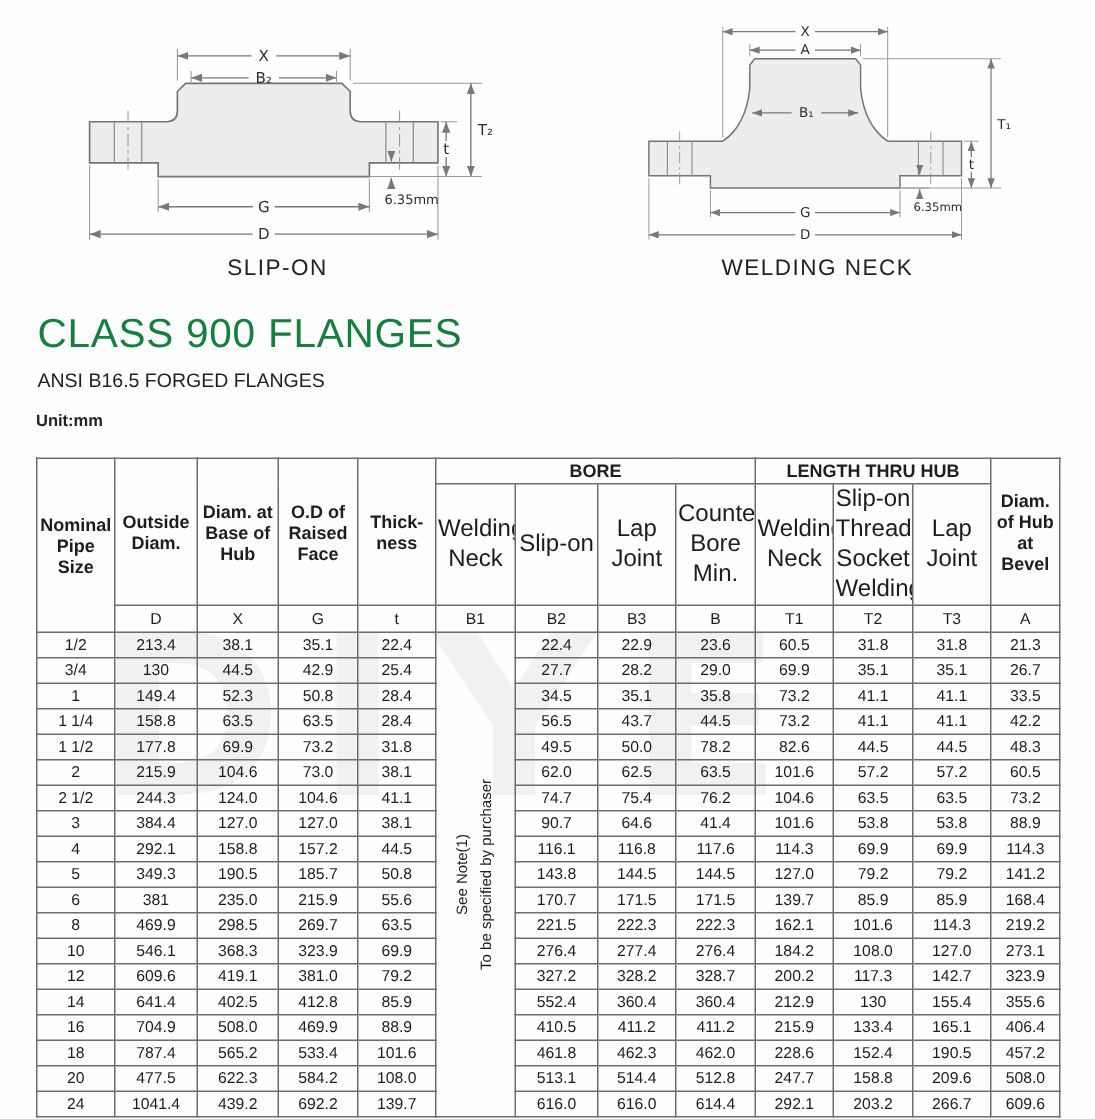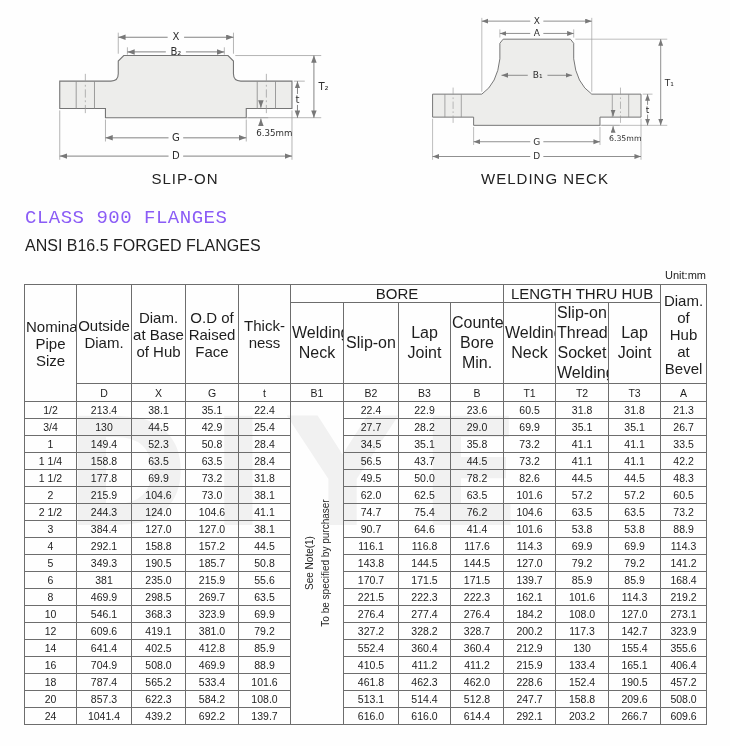--- a/index.html
+++ b/index.html
@@ -13,34 +13,34 @@
   .dim-line{stroke:#787878;stroke-width:1;fill:none;}
   .ext-line{stroke:#9a9a9a;stroke-width:0.8;fill:none;}
   .center-line{stroke:#9a9a9a;stroke-width:0.8;fill:none;stroke-dasharray:9 3 2 3;}
   .hole-line{stroke:#8a8a8a;stroke-width:0.9;fill:none;}
   .body-shape{fill:#ededeb;stroke:#757575;stroke-width:1.2;}
   .dim-text{fill:#2e2e2e;font-size:11px;font-family:"DejaVu Sans",sans-serif;}
   .dim-text-sm{fill:#2e2e2e;font-size:9.5px;font-family:"DejaVu Sans",sans-serif;}
   .arrowhead{fill:#787878;}
   
   .title-block{margin:20px 0 0 25px;}
-  .page-title{font-size:19px;font-weight:400;letter-spacing:0.5px;color:#8b5cf6;margin:0;font-family:Liberation Mono, monospace;}
-  .page-subtitle{font-size:16px;color:#1f1f1f;margin-top:8px;}
+  .page-title{font-size:27px;font-weight:400;letter-spacing:0.5px;color:#15803d;margin:0;}
+  .page-subtitle{font-size:13px;color:#1f1f1f;margin-top:8px;}
   
   .table-zone{position:relative;margin:14px 24px 0 24px;}
-  .unit-note{text-align:right;font-size:11px;color:#222;margin-bottom:3px;}
+  .unit-note{text-align:left;font-size:11px;color:#222;margin-bottom:18px;font-weight:bold;}
   .watermark{position:absolute;top:85px;left:40px;font-size:150px;font-weight:bold;
              letter-spacing:22px;color:rgba(70,70,70,0.07);z-index:0;pointer-events:none;
              font-family:"DejaVu Sans",sans-serif;margin-top:32px;}
   table.flange{position:relative;z-index:1;border-collapse:collapse;table-layout:fixed;
                width:682px;font-size:10.5px;}
   table.flange th,table.flange td{border:1px solid #6d6d6d;text-align:center;
                vertical-align:middle;padding:0 1px;font-weight:normal;color:#1d1d1d;
                background:transparent;overflow:hidden;}
-  tr.grp-row th{height:16px;font-size:15px;}
+  tr.grp-row th{height:16px;font-size:12px;font-weight:bold;}
   tr.lbl-row th{height:50px;font-size:16px;line-height:1.25;}
   th.small-hdr{font-size:9px;line-height:1.2;}
   tr.sym-row th{height:17px;font-size:10.5px;}
   tbody tr{height:17px;}
   td.note-cell{position:relative;padding:0;}
   .note-rotate{position:absolute;top:50%;left:50%;transform:translate(-50%,-50%) rotate(-90deg);
                white-space:nowrap;font-size:10px;line-height:1.55;text-align:center;color:#1d1d1d;}
 </style>
 </head>
 <body>
@@ -466,21 +466,21 @@
             <td>461.8</td>
             <td>462.3</td>
             <td>462.0</td>
             <td>228.6</td>
             <td>152.4</td>
             <td>190.5</td>
             <td>457.2</td>
           </tr>
           <tr>
             <td>20</td>
-            <td>857.3</td>
+            <td>477.5</td>
             <td>622.3</td>
             <td>584.2</td>
             <td>108.0</td>
             <td>513.1</td>
             <td>514.4</td>
             <td>512.8</td>
             <td>247.7</td>
             <td>158.8</td>
             <td>209.6</td>
             <td>508.0</td>

